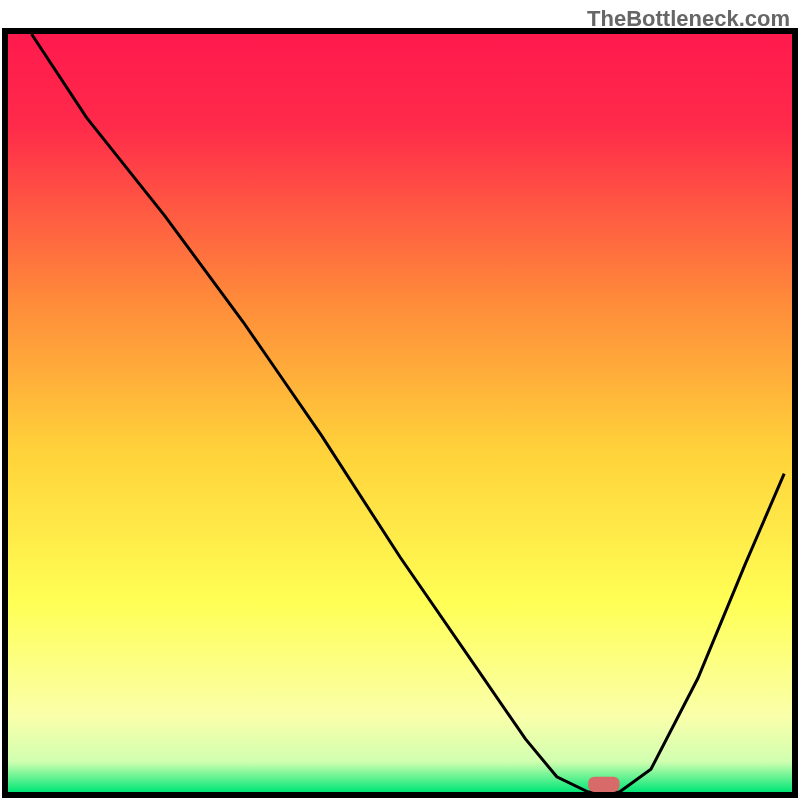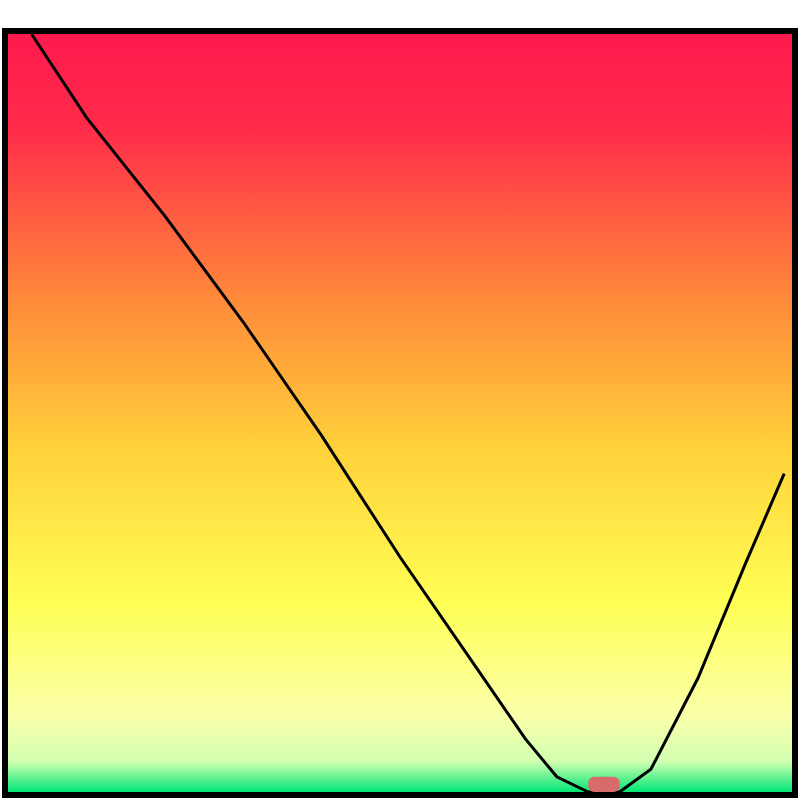--- a/index.html
+++ b/index.html
@@ -40,20 +40,21 @@
   svg.plot {
     width: 100%;
     height: 100%;
     display: block;
   }
 </style>
 </head>
 <body>
 
 <div class="container">
+  <div class="watermark">TheBottleneck.com</div>
   <div class="chart-frame">
     <div class="chart-inner">
       <svg class="plot" viewBox="0 0 784 758" preserveAspectRatio="none">
         <defs>
           <linearGradient id="bg-grad" x1="0" y1="0" x2="0" y2="1">
               <stop offset="0%" stop-color="#ff1a4d"></stop>
               <stop offset="12%" stop-color="#ff2a4a"></stop>
               <stop offset="35%" stop-color="#ff8a3a"></stop>
               <stop offset="55.00000000000001%" stop-color="#ffd23a"></stop>
               <stop offset="75%" stop-color="#ffff55"></stop>

